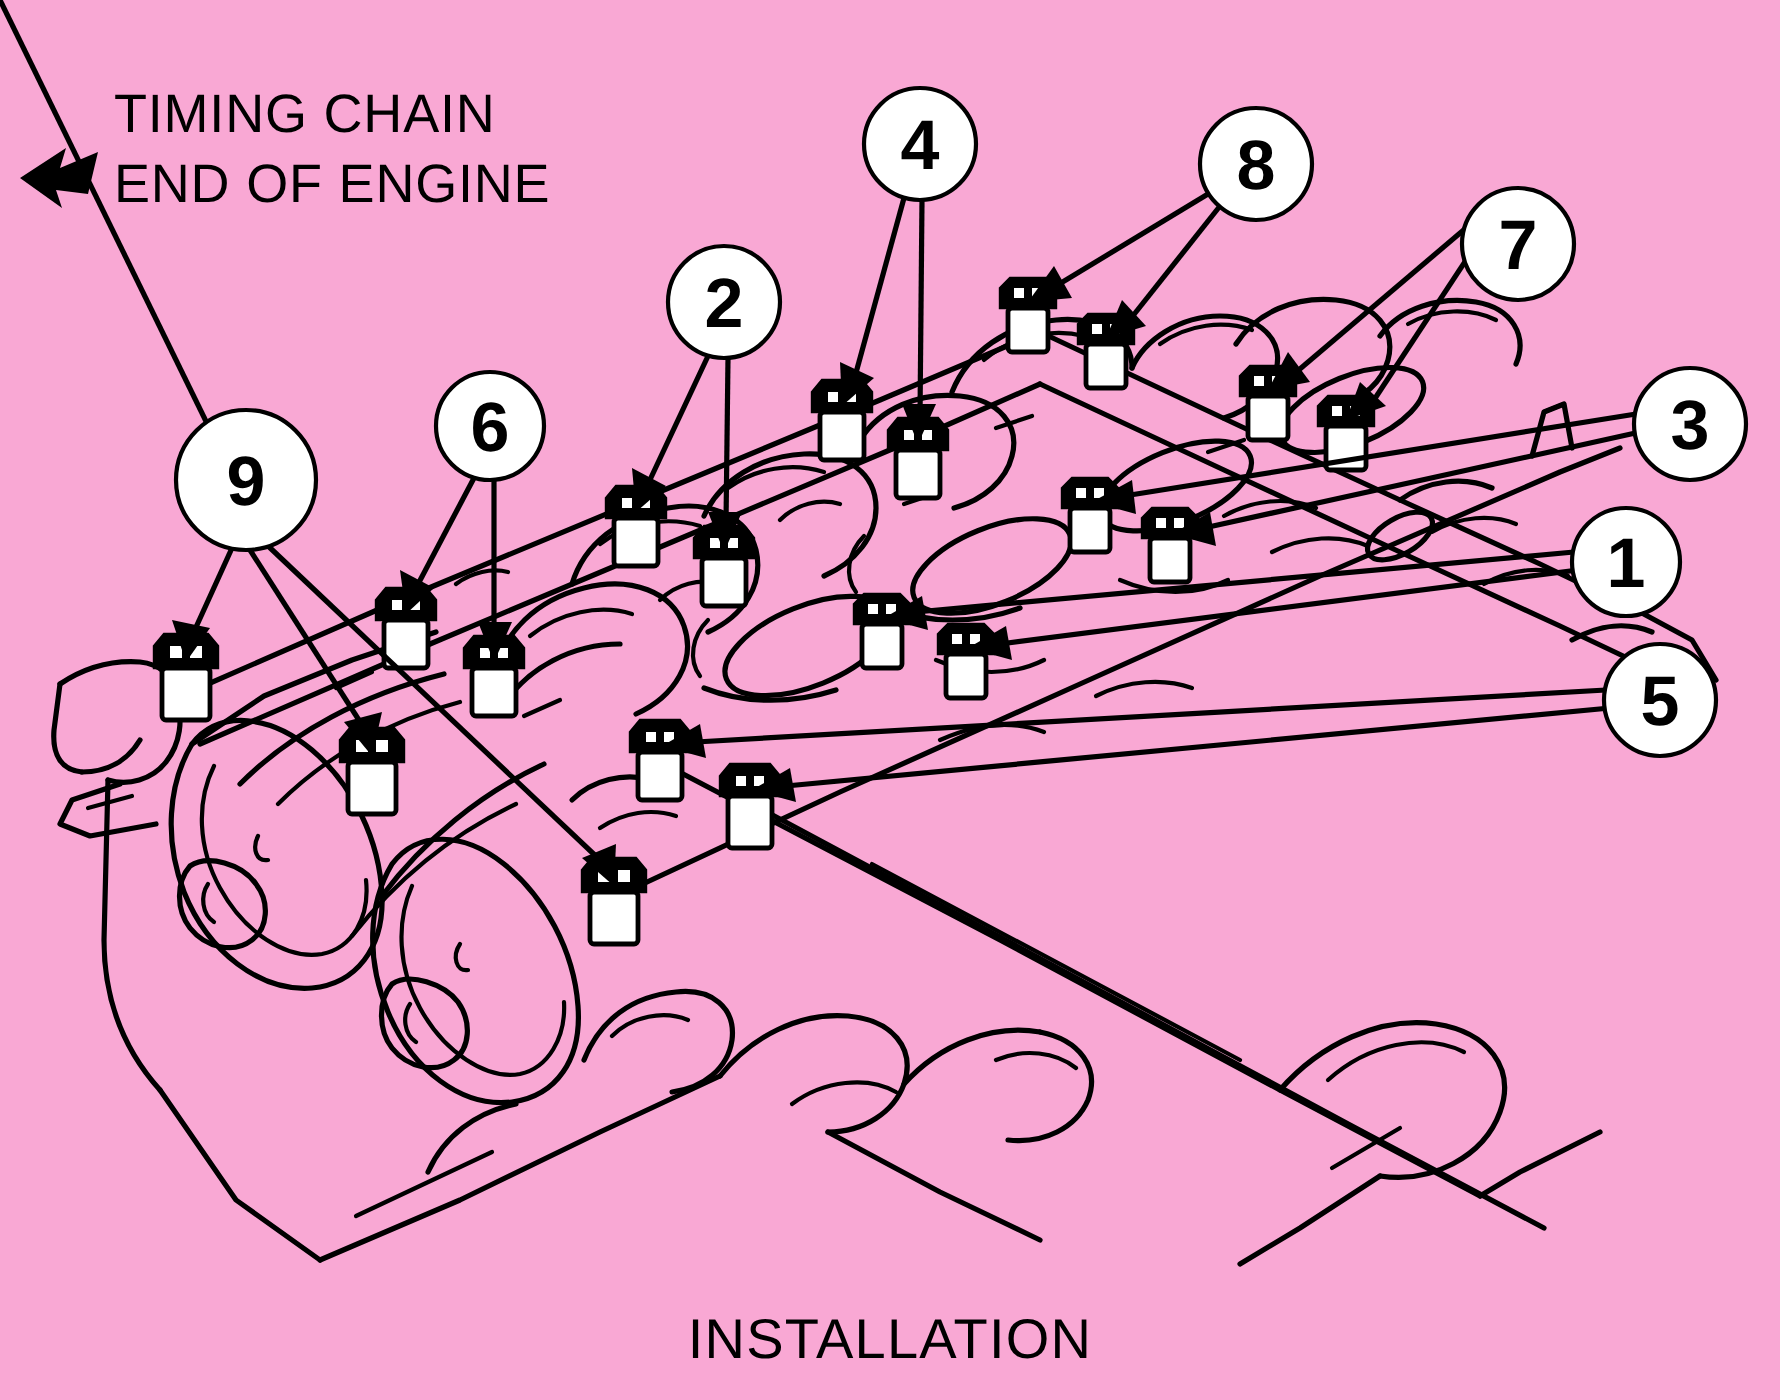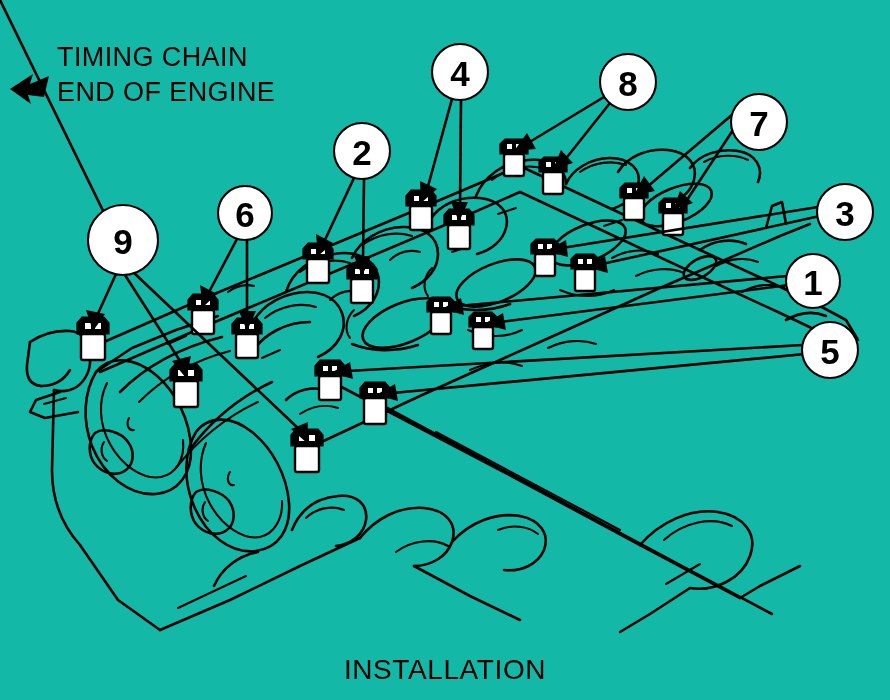--- a/index.html
+++ b/index.html
@@ -7,21 +7,21 @@
     padding: 0;
     background: #ffffff;
   }
   body {
     font-family: "Liberation Sans", sans-serif;
   }
   #page {
     position: relative;
     width: 890px;
     height: 700px;
-    background: #14b8a6;
+    background: #f9a8d4;
     overflow: hidden;
   }
   #diagram {
     position: absolute;
     left: 0;
     top: 0;
     width: 890px;
     height: 700px;
   }
   .hdr-text {

